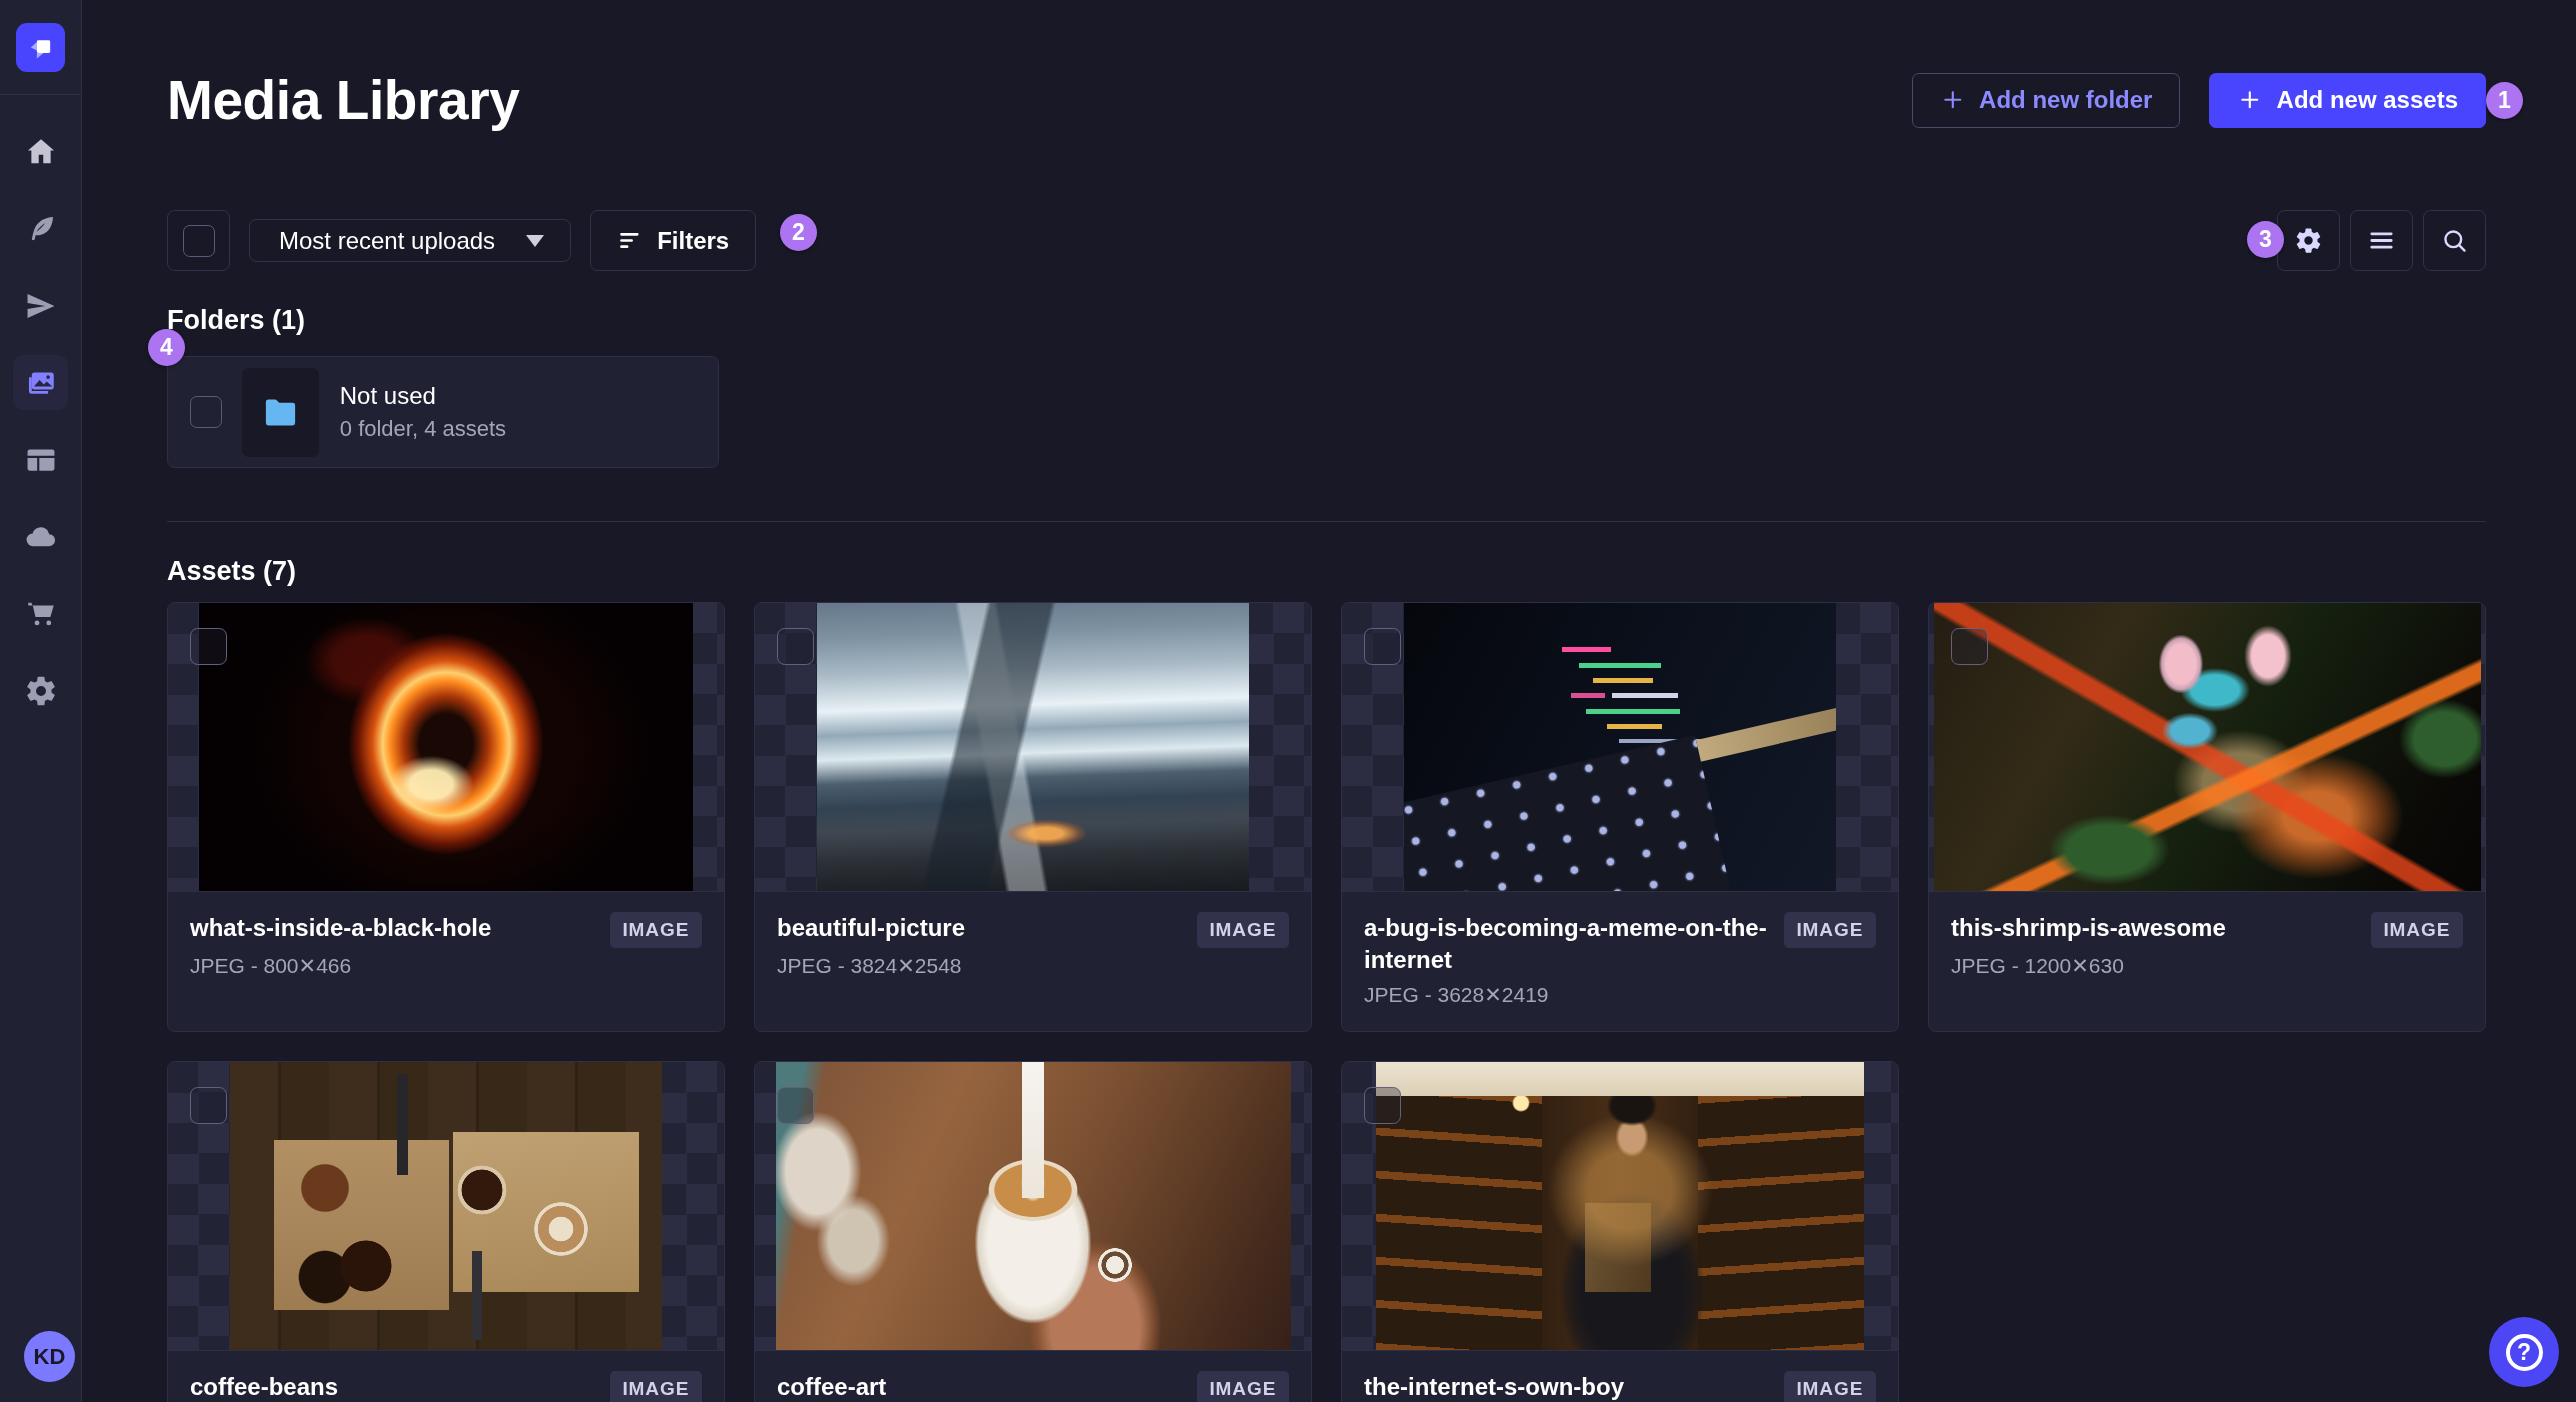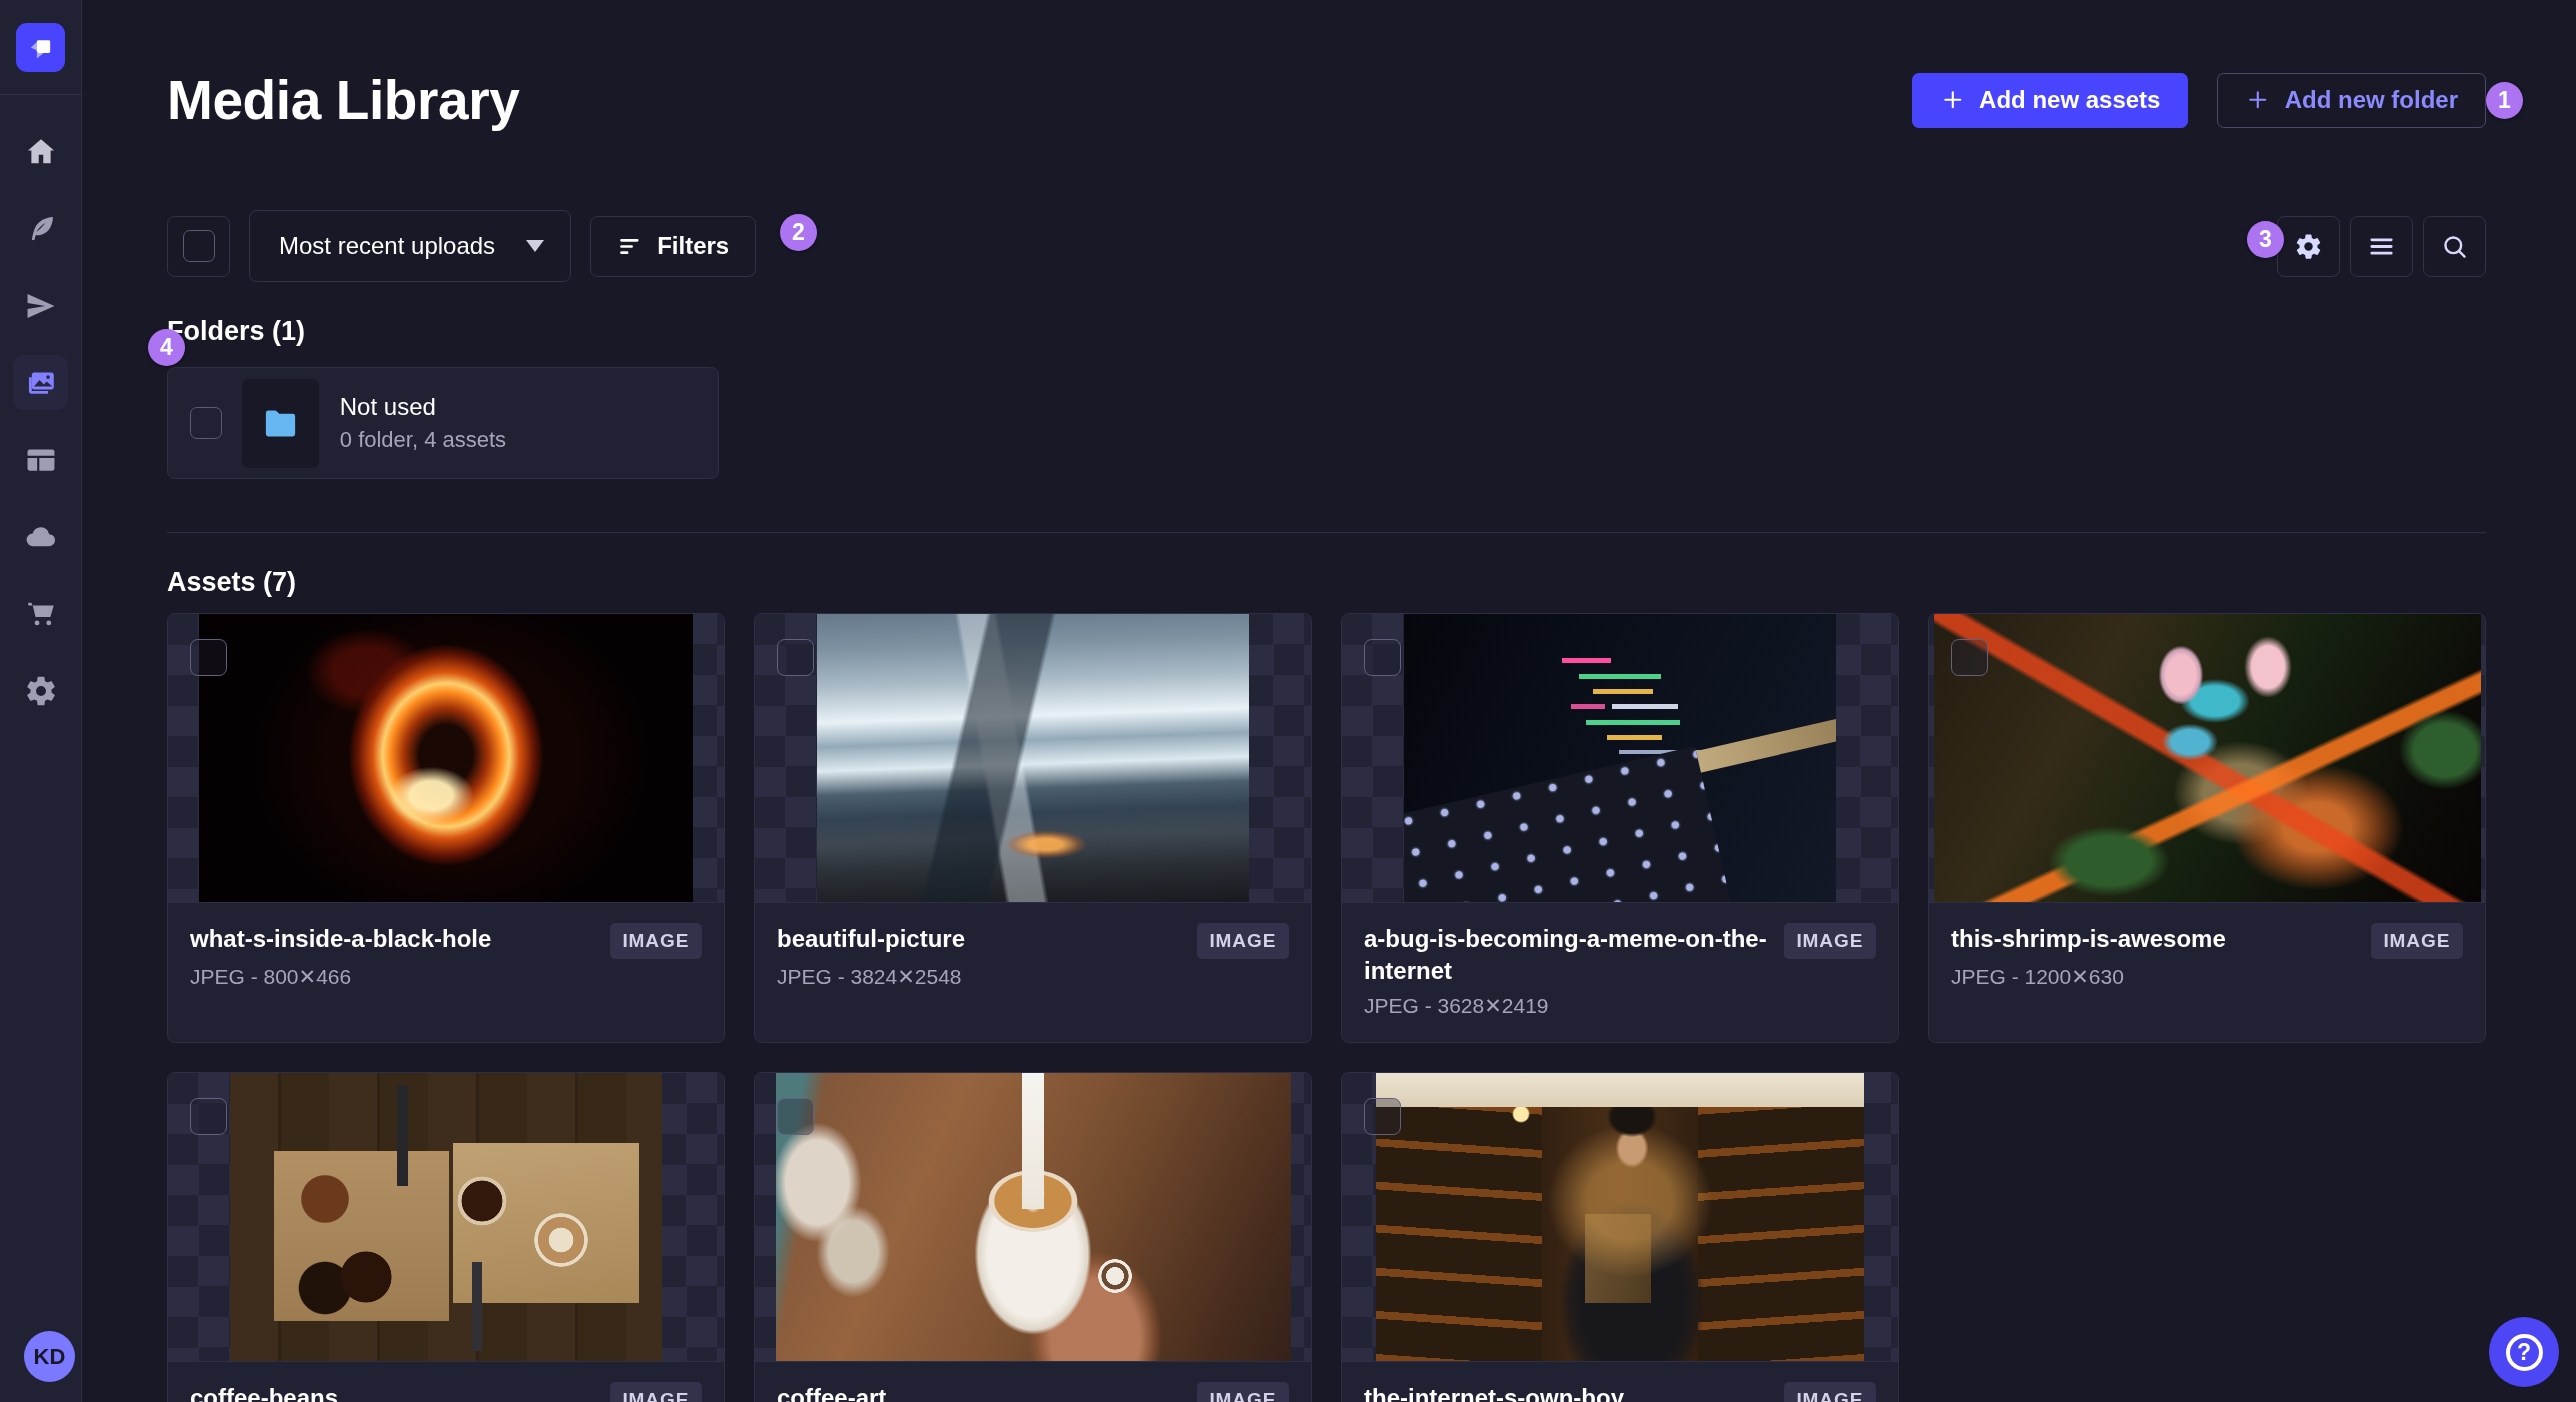--- a/index.html
+++ b/index.html
@@ -31,21 +31,21 @@
   .header-actions { display:flex; align-items:center; gap:29px; }
   .btn { display:flex; align-items:center; gap:13.6px; height:55px; border-radius:6.8px; font-size:24px; font-weight:600; padding:0 27px; cursor:pointer; font-family:inherit; }
   .btn-tertiary { background:transparent; border:0.9px solid #4a4a6a; color:#8c8aff; }
   .btn-primary { background:#4945ff; border:0.9px solid #4945ff; color:#ffffff; }
   .btn svg { width:25.6px; height:25.6px; }
 
   
   .toolbar { margin-top:78px; display:flex; align-items:center; gap:19px; }
   .select-box { width:63px; height:61px; border:0.9px solid #32324d; border-radius:7.7px; background:transparent; display:flex; align-items:center; justify-content:center; cursor:pointer; }
   .checkbox { width:32px; height:32px; border:1.7px solid #5b5b79; border-radius:6.8px; background:transparent; }
-  .dropdown { height:72px; min-width:322px; border:0.9px solid #32324d; border-radius:7.7px; background:transparent; color:#ffffff; font-size:24px; font-weight:500; display:flex; align-items:center; justify-content:space-between; padding:0 25.6px 0 29px; cursor:pointer; font-family:inherit; gap:24px;}
+  .dropdown { height:43px; min-width:322px; border:0.9px solid #32324d; border-radius:7.7px; background:transparent; color:#ffffff; font-size:24px; font-weight:500; display:flex; align-items:center; justify-content:space-between; padding:0 25.6px 0 29px; cursor:pointer; font-family:inherit; gap:24px;}
   .caret { width:0; height:0; border-left:9.4px solid transparent; border-right:9.4px solid transparent; border-top:12px solid #cfcfe0; }
   .filters-btn { height:61px; border:0.9px solid #32324d; border-radius:7.7px; background:transparent; color:#ffffff; font-size:24px; font-weight:600; display:flex; align-items:center; gap:13.6px; padding:0 25.6px; cursor:pointer; font-family:inherit; }
   .filters-btn svg { width:27px; height:27px; }
   .toolbar-right { margin-left:auto; display:flex; gap:10.2px; }
   .icon-btn { width:63px; height:61px; border:0.9px solid #32324d; border-radius:7.7px; background:transparent; color:#d9d8ff; display:flex; align-items:center; justify-content:center; cursor:pointer; }
   .icon-btn svg { width:29px; height:29px; }
 
   
   .section-heading { margin-top:32px; font-size:27px; font-weight:600; color:#ffffff; line-height:34px; }
   .folder-card { margin-top:19px; width:552px; height:112px; background:#212134; border:0.9px solid #2e2e45; border-radius:7.7px; display:flex; align-items:center; padding:0 22px; gap:20.4px; cursor:pointer; }
@@ -219,31 +219,31 @@
     </button>
   </nav>
   <button class="avatar">KD</button>
 </aside>
 
 <main class="main">
 
   <div class="page-header">
     <h1 class="page-title">Media Library</h1>
     <div class="header-actions">
+      <button class="btn btn-tertiary">
+        <svg viewBox="0 0 24 24" fill="none" stroke="currentColor" stroke-width="2" stroke-linecap="round">
+            <path d="M12 5v14M5 12h14"></path>
+          </svg>
+        <span>Add new folder</span>
+      </button>
       <button class="btn btn-primary">
         <svg viewBox="0 0 24 24" fill="none" stroke="currentColor" stroke-width="2" stroke-linecap="round">
             <path d="M12 5v14M5 12h14"></path>
           </svg>
         <span>Add new assets</span>
-      </button>
-      <button class="btn btn-tertiary">
-        <svg viewBox="0 0 24 24" fill="none" stroke="currentColor" stroke-width="2" stroke-linecap="round">
-            <path d="M12 5v14M5 12h14"></path>
-          </svg>
-        <span>Add new folder</span>
       </button>
     </div>
   </div>
 
   <div class="toolbar">
     <button class="select-box">
       <span class="checkbox"></span>
     </button>
     <button class="dropdown">
       <span>Most recent uploads</span>

